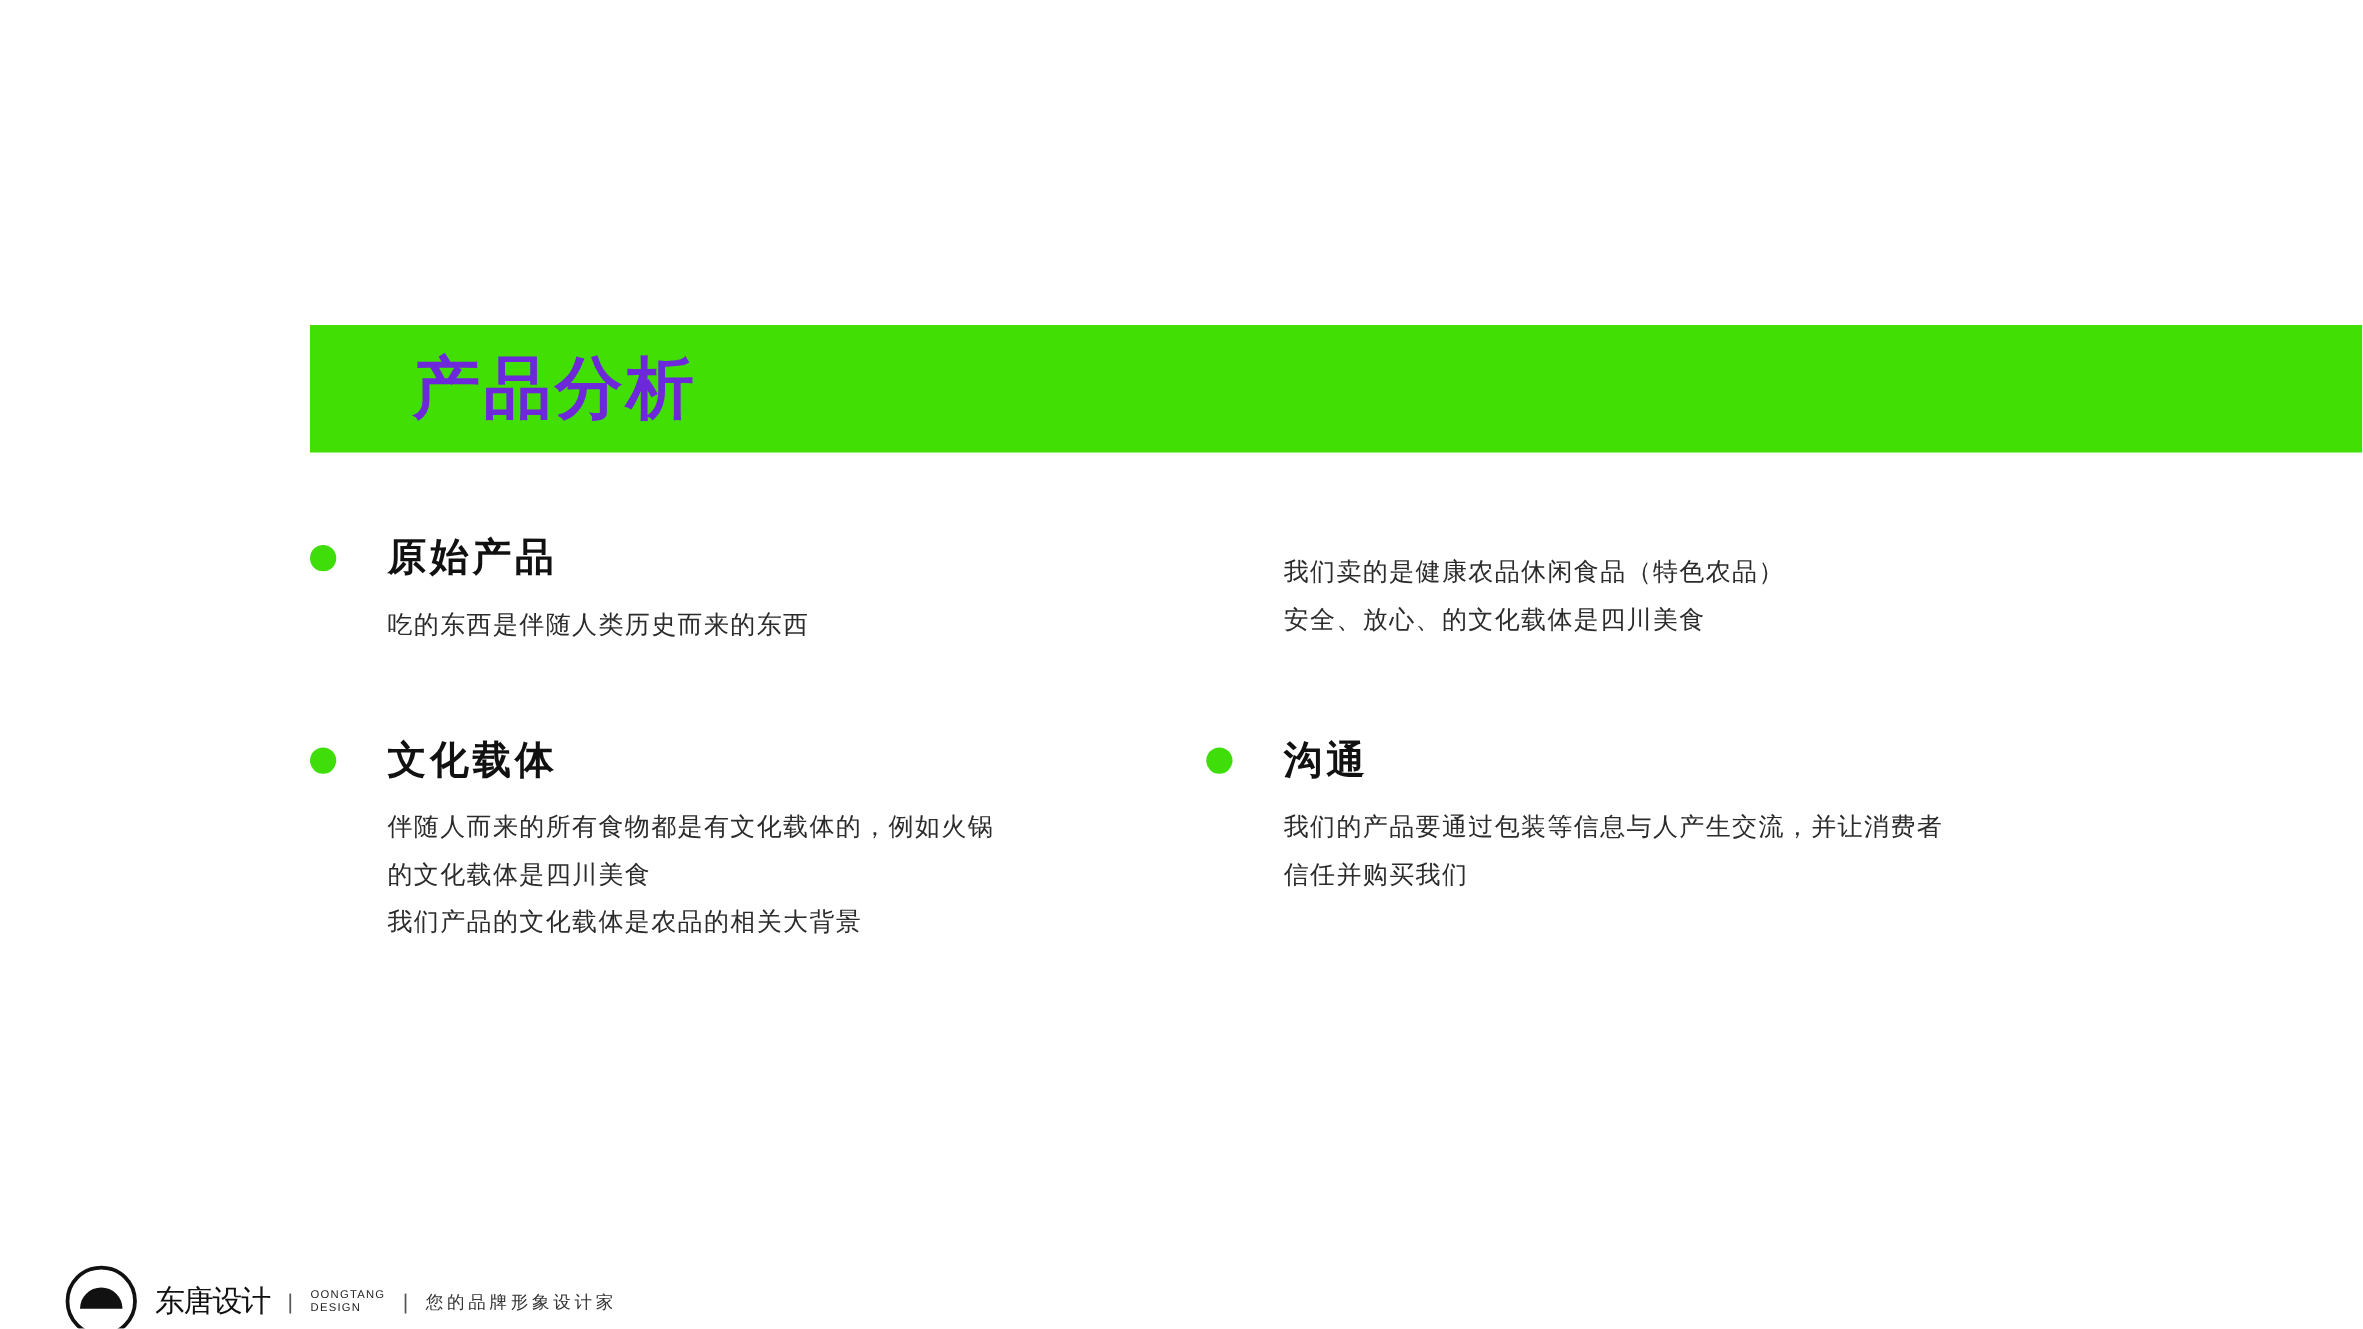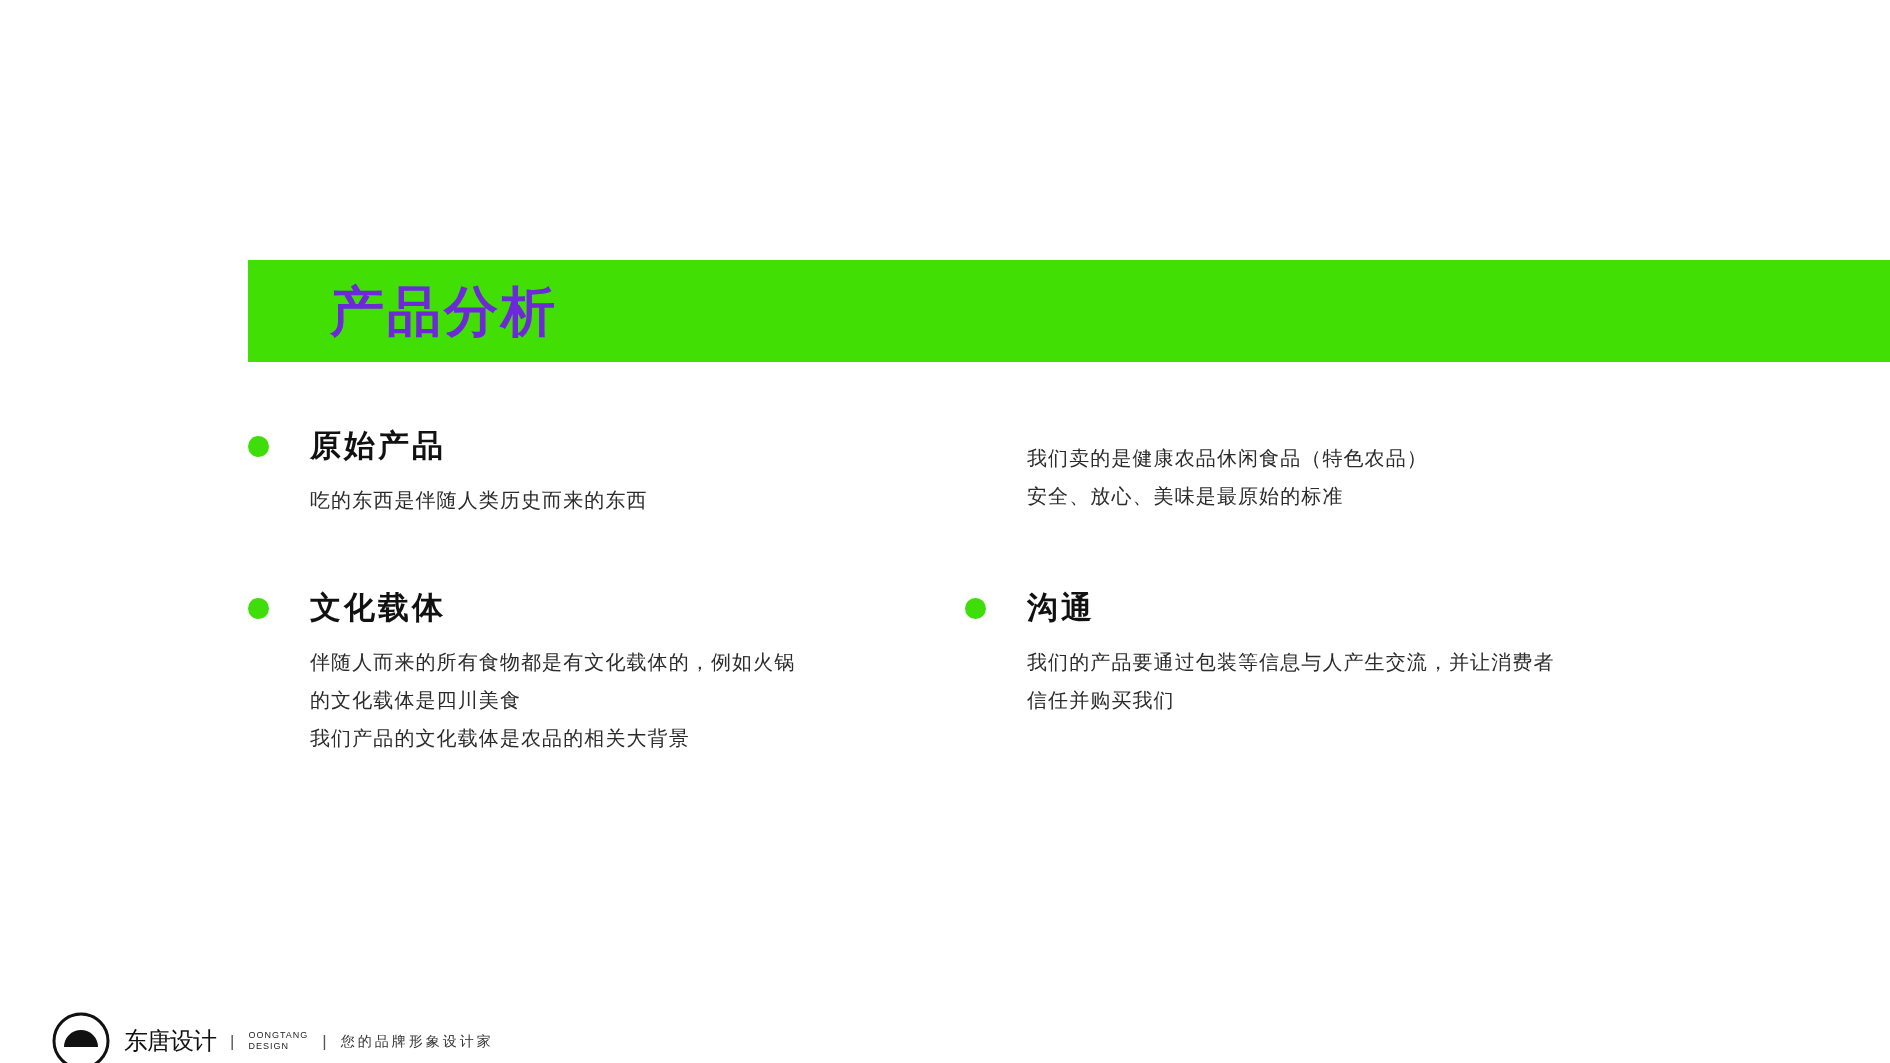--- a/index.html
+++ b/index.html
@@ -162,21 +162,21 @@
         <h2 class="block-title">原始产品</h2>
       </div>
       <div class="block-body">
         <div class="body-line">吃的东西是伴随人类历史而来的东西</div>
       </div>
     </div>
 
     <div class="block">
       <div class="block-body">
         <div class="body-line">我们卖的是健康农品休闲食品（特色农品）</div>
-        <div class="body-line">安全、放心、美味是最原始的标准</div>
+        <div class="body-line">安全、放心、的文化载体是四川美食</div>
       </div>
     </div>
 
     <div class="block">
       <div class="block-head">
         <span class="bullet"></span>
         <h2 class="block-title">文化载体</h2>
       </div>
       <div class="block-body">
         <div class="body-line">伴随人而来的所有食物都是有文化载体的，例如火锅</div>

